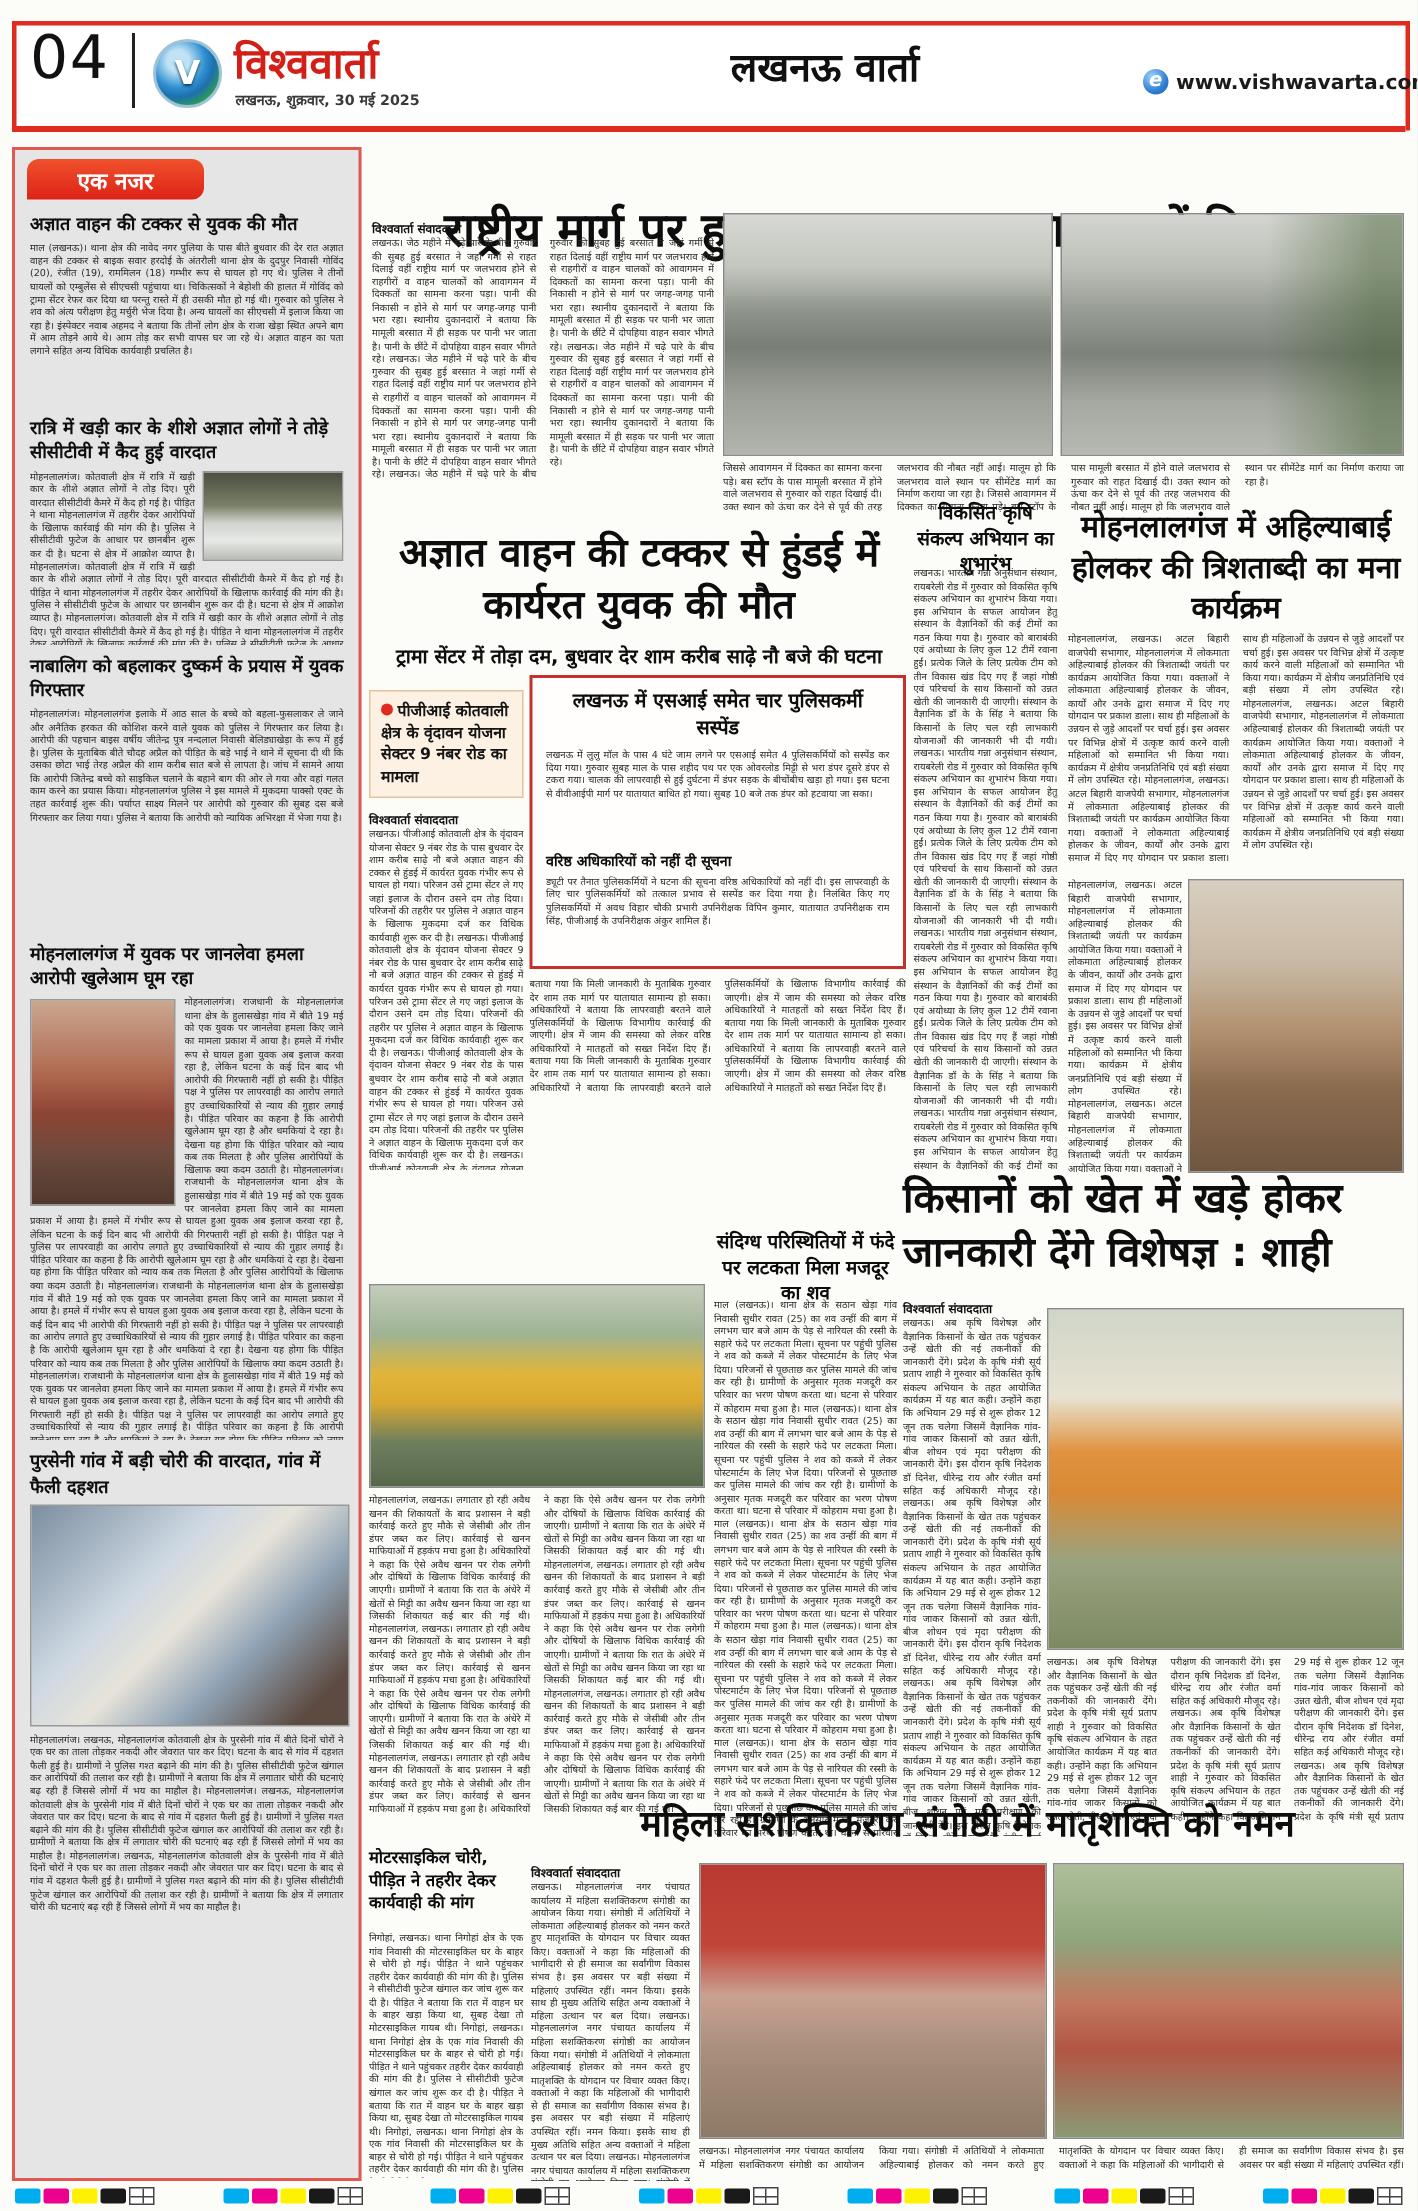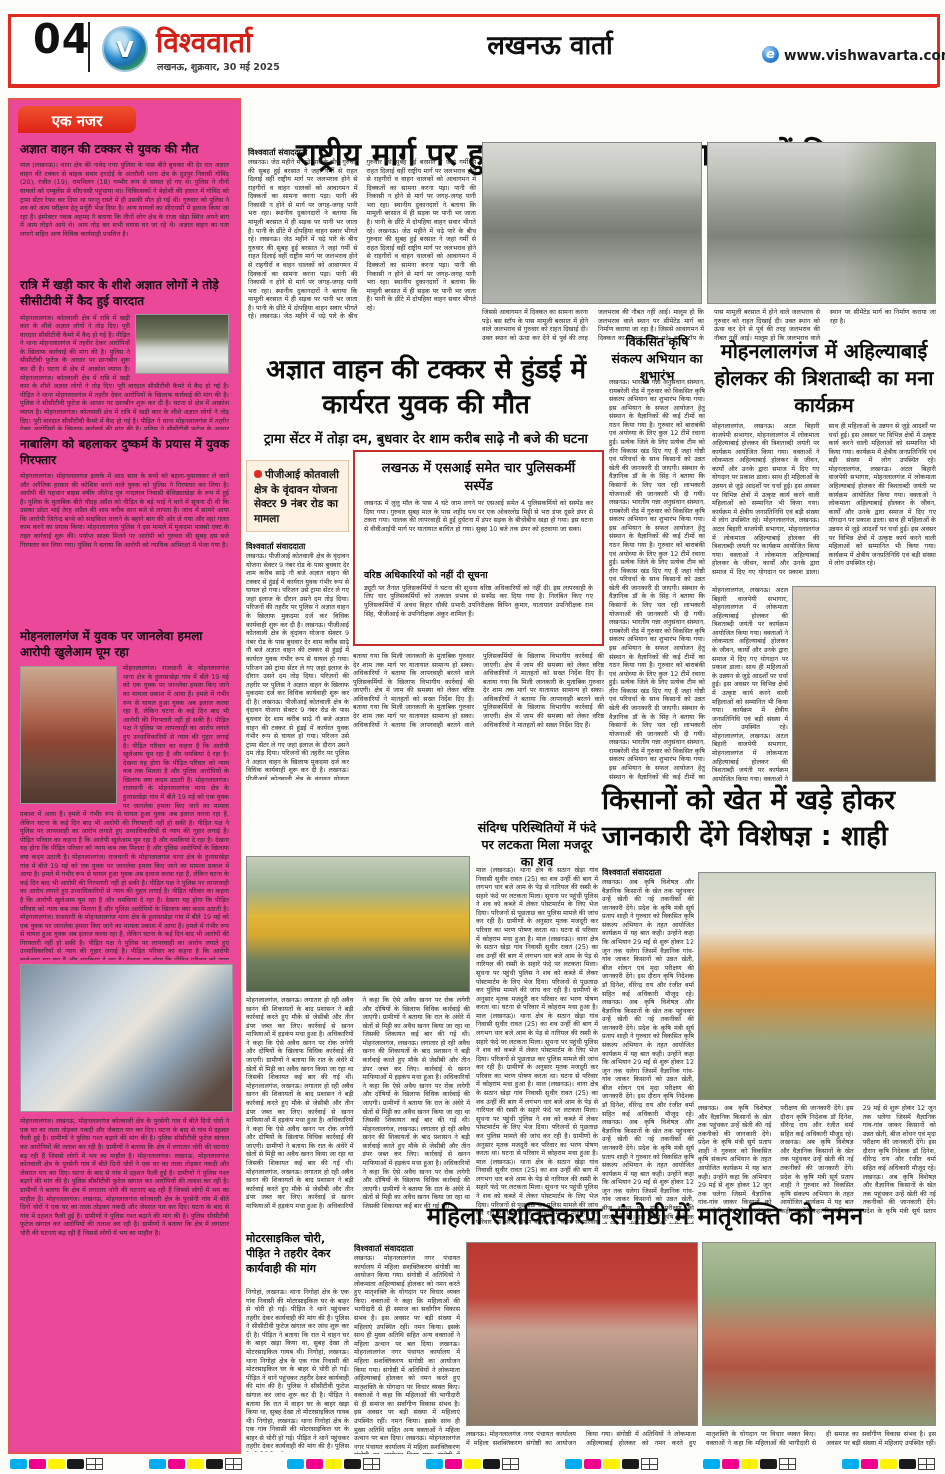--- a/index.html
+++ b/index.html
@@ -2,34 +2,34 @@
 <html><head>
 <meta charset="utf-8">
 <style>
   html,body{margin:0;padding:0;background:#e9e9e6;}
   #canvas{position:relative;width:945px;height:1474px;background:#fcfcf9;overflow:hidden;
           font-family:"DejaVu Sans", sans-serif;color:#1c1c1c;}
   .abs{position:absolute;}
   
   .header-box{left:8px;top:14px;width:926px;height:70px;border:3px solid #e02b20;border-bottom:none;background:#fff;}
   .header-rule{left:8px;top:84px;width:929px;height:4px;background:#e02b20;}
-  .page-num{left:20px;top:16px;font-size:40px;font-weight:bold;color:#111;letter-spacing:1px;margin-left:13px;}
+  .page-num{left:20px;top:16px;font-size:40px;font-weight:normal;color:#111;letter-spacing:1px;}
   .pn-divider{left:88px;top:22px;width:2px;height:50px;background:#222;}
   .logo{left:102px;top:26px;width:42px;height:42px;border-radius:50%;
         background:radial-gradient(circle at 35% 30%,#bfe3f5 0 18%,#2f8fd0 45%,#1d6fae 60%,#2e9b55 78%,#14608f 100%);
         border:2px solid #9ec2d8;display:flex;align-items:center;justify-content:center;
         color:#fff;font-weight:bold;font-size:22px;text-shadow:0 1px 2px #0a3d5e;}
   .paper-name{left:156px;top:22px;font-size:28px;font-weight:bold;color:#d21f17;}
   .edition-line{left:157px;top:60px;font-size:9.5px;color:#3a3a3a;font-weight:bold;}
   .section-title{left:420px;top:26px;width:260px;text-align:center;font-size:26px;font-weight:bold;color:#101010;}
   .website{left:762px;top:46px;font-size:13.5px;font-weight:bold;color:#1b1b1b;display:flex;align-items:center;gap:5px;}
   .ie-icon{width:17px;height:17px;border-radius:50%;color:#fff;font-size:13px;line-height:16px;text-align:center;
            background:radial-gradient(circle at 35% 30%,#9fd4f7,#2f7fd4 60%,#1a5fb0);font-style:italic;font-weight:bold;}
   
-  .sidebar{left:8px;top:98px;width:233px;height:1356px;border:2px solid #e0584f;background:#ec4899;
+  .sidebar{left:8px;top:98px;width:233px;height:1356px;border:2px solid #e0584f;background:#e5e5e5;
            box-sizing:border-box;padding:8px 10px;overflow:hidden;}
   .sb-pill{width:118px;height:27px;background:linear-gradient(180deg,#f0512c,#dd2317);border-radius:8px 8px 8px 0;
            color:#fff;font-weight:bold;font-size:15px;display:flex;align-items:center;justify-content:center;margin:-2px 0 8px -2px;}
   .sb-h{font-size:12px;font-weight:bold;line-height:1.35;color:#0e0e0e;margin:6px 0 4px;}
   .bt{font-size:6.4px;line-height:1.34;text-align:justify;color:#2b2b2b;overflow:hidden;}
   .sb-b1{height:110px;}
   .sb-b2{height:116px;}
   .sb-b3{height:150px;}
   .sb-b4{height:296px;}
   .sb-b5{height:222px;}
@@ -104,20 +104,21 @@
 
     <div class="sb-h">नाबालिग को बहलाकर दुष्कर्म के प्रयास में युवक गिरफ्तार</div>
     <div class="bt sb-b3">मोहनलालगंज। मोहनलालगंज इलाके में आठ साल के बच्चे को बहला-फुसलाकर ले जाने और अनैतिक हरकत की कोशिश करने वाले युवक को पुलिस ने गिरफ्तार कर लिया है। आरोपी की पहचान बाइस वर्षीय जीतेन्द्र पुत्र नन्दलाल निवासी बेलिड्याखेड़ा के रूप में हुई है। पुलिस के मुताबिक बीते चौदह अप्रैल को पीड़ित के बड़े भाई ने थाने में सूचना दी थी कि उसका छोटा भाई तेरह अप्रैल की शाम करीब सात बजे से लापता है। जांच में सामने आया कि आरोपी जितेन्द्र बच्चे को साइकिल चलाने के बहाने बाग की ओर ले गया और वहां गलत काम करने का प्रयास किया। मोहनलालगंज पुलिस ने इस मामले में मुकदमा पाक्सो एक्ट के तहत कार्रवाई शुरू की। पर्याप्त साक्ष्य मिलने पर आरोपी को गुरुवार की सुबह दस बजे गिरफ्तार कर लिया गया। पुलिस ने बताया कि आरोपी को न्यायिक अभिरक्षा में भेजा गया है।</div>
 
     <div class="sb-h">मोहनलालगंज में युवक पर जानलेवा हमला आरोपी खुलेआम घूम रहा</div>
     <div class="bt sb-b4">
       <span class="sb-photo-injury" style="display:block"></span>
       <span>मोहनलालगंज। राजधानी के मोहनलालगंज थाना क्षेत्र के हुलासखेड़ा गांव में बीते 19 मई को एक युवक पर जानलेवा हमला किए जाने का मामला प्रकाश में आया है। हमले में गंभीर रूप से घायल हुआ युवक अब इलाज करवा रहा है, लेकिन घटना के कई दिन बाद भी आरोपी की गिरफ्तारी नहीं हो सकी है। पीड़ित पक्ष ने पुलिस पर लापरवाही का आरोप लगाते हुए उच्चाधिकारियों से न्याय की गुहार लगाई है। पीड़ित परिवार का कहना है कि आरोपी खुलेआम घूम रहा है और धमकियां दे रहा है। देखना यह होगा कि पीड़ित परिवार को न्याय कब तक मिलता है और पुलिस आरोपियों के खिलाफ क्या कदम उठाती है। मोहनलालगंज। राजधानी के मोहनलालगंज थाना क्षेत्र के हुलासखेड़ा गांव में बीते 19 मई को एक युवक पर जानलेवा हमला किए जाने का मामला प्रकाश में आया है। हमले में गंभीर रूप से घायल हुआ युवक अब इलाज करवा रहा है, लेकिन घटना के कई दिन बाद भी आरोपी की गिरफ्तारी नहीं हो सकी है। पीड़ित पक्ष ने पुलिस पर लापरवाही का आरोप लगाते हुए उच्चाधिकारियों से न्याय की गुहार लगाई है। पीड़ित परिवार का कहना है कि आरोपी खुलेआम घूम रहा है और धमकियां दे रहा है। देखना यह होगा कि पीड़ित परिवार को न्याय कब तक मिलता है और पुलिस आरोपियों के खिलाफ क्या कदम उठाती है। मोहनलालगंज। राजधानी के मोहनलालगंज थाना क्षेत्र के हुलासखेड़ा गांव में बीते 19 मई को एक युवक पर जानलेवा हमला किए जाने का मामला प्रकाश में आया है। हमले में गंभीर रूप से घायल हुआ युवक अब इलाज करवा रहा है, लेकिन घटना के कई दिन बाद भी आरोपी की गिरफ्तारी नहीं हो सकी है। पीड़ित पक्ष ने पुलिस पर लापरवाही का आरोप लगाते हुए उच्चाधिकारियों से न्याय की गुहार लगाई है। पीड़ित परिवार का कहना है कि आरोपी खुलेआम घूम रहा है और धमकियां दे रहा है। देखना यह होगा कि पीड़ित परिवार को न्याय कब तक मिलता है और पुलिस आरोपियों के खिलाफ क्या कदम उठाती है। मोहनलालगंज। राजधानी के मोहनलालगंज थाना क्षेत्र के हुलासखेड़ा गांव में बीते 19 मई को एक युवक पर जानलेवा हमला किए जाने का मामला प्रकाश में आया है। हमले में गंभीर रूप से घायल हुआ युवक अब इलाज करवा रहा है, लेकिन घटना के कई दिन बाद भी आरोपी की गिरफ्तारी नहीं हो सकी है। पीड़ित पक्ष ने पुलिस पर लापरवाही का आरोप लगाते हुए उच्चाधिकारियों से न्याय की गुहार लगाई है। पीड़ित परिवार का कहना है कि आरोपी खुलेआम घूम रहा है और धमकियां दे रहा है। देखना यह होगा कि पीड़ित परिवार को न्याय कब तक मिलता है और पुलिस आरोपियों के खिलाफ क्या कदम उठाती है।</span>
     </div>
 
+    <div class="sb-h">पुरसेनी गांव में बड़ी चोरी की वारदात, गांव में फैली दहशत</div>
     <div class="sb-photo-theft"></div>
     <div class="bt sb-b5">मोहनलालगंज। लखनऊ, मोहनलालगंज कोतवाली क्षेत्र के पुरसेनी गांव में बीते दिनों चोरों ने एक घर का ताला तोड़कर नकदी और जेवरात पार कर दिए। घटना के बाद से गांव में दहशत फैली हुई है। ग्रामीणों ने पुलिस गश्त बढ़ाने की मांग की है। पुलिस सीसीटीवी फुटेज खंगाल कर आरोपियों की तलाश कर रही है। ग्रामीणों ने बताया कि क्षेत्र में लगातार चोरी की घटनाएं बढ़ रही हैं जिससे लोगों में भय का माहौल है। मोहनलालगंज। लखनऊ, मोहनलालगंज कोतवाली क्षेत्र के पुरसेनी गांव में बीते दिनों चोरों ने एक घर का ताला तोड़कर नकदी और जेवरात पार कर दिए। घटना के बाद से गांव में दहशत फैली हुई है। ग्रामीणों ने पुलिस गश्त बढ़ाने की मांग की है। पुलिस सीसीटीवी फुटेज खंगाल कर आरोपियों की तलाश कर रही है। ग्रामीणों ने बताया कि क्षेत्र में लगातार चोरी की घटनाएं बढ़ रही हैं जिससे लोगों में भय का माहौल है। मोहनलालगंज। लखनऊ, मोहनलालगंज कोतवाली क्षेत्र के पुरसेनी गांव में बीते दिनों चोरों ने एक घर का ताला तोड़कर नकदी और जेवरात पार कर दिए। घटना के बाद से गांव में दहशत फैली हुई है। ग्रामीणों ने पुलिस गश्त बढ़ाने की मांग की है। पुलिस सीसीटीवी फुटेज खंगाल कर आरोपियों की तलाश कर रही है। ग्रामीणों ने बताया कि क्षेत्र में लगातार चोरी की घटनाएं बढ़ रही हैं जिससे लोगों में भय का माहौल है।</div>
   </div>
 
   <div class="abs hl center" style="left:246px;top:96px;width:690px;font-size:31px;margin-top:38px;">राष्ट्रीय मार्ग पर हुआ जलभराव, आवागमन में दिक्कत</div>
   <div class="abs byline" style="left:248px;top:146px;">विश्ववार्ता संवाददाता</div>
   <div class="abs bt cols2" style="left:248px;top:158px;width:228px;height:188px;">लखनऊ। जेठ महीने में चढ़े पारे के बीच गुरुवार की सुबह हुई बरसात ने जहां गर्मी से राहत दिलाई वहीं राष्ट्रीय मार्ग पर जलभराव होने से राहगीरों व वाहन चालकों को आवागमन में दिक्कतों का सामना करना पड़ा। पानी की निकासी न होने से मार्ग पर जगह-जगह पानी भरा रहा। स्थानीय दुकानदारों ने बताया कि मामूली बरसात में ही सड़क पर पानी भर जाता है। पानी के छींटे में दोपहिया वाहन सवार भीगते रहे। लखनऊ। जेठ महीने में चढ़े पारे के बीच गुरुवार की सुबह हुई बरसात ने जहां गर्मी से राहत दिलाई वहीं राष्ट्रीय मार्ग पर जलभराव होने से राहगीरों व वाहन चालकों को आवागमन में दिक्कतों का सामना करना पड़ा। पानी की निकासी न होने से मार्ग पर जगह-जगह पानी भरा रहा। स्थानीय दुकानदारों ने बताया कि मामूली बरसात में ही सड़क पर पानी भर जाता है। पानी के छींटे में दोपहिया वाहन सवार भीगते रहे। लखनऊ। जेठ महीने में चढ़े पारे के बीच गुरुवार की सुबह हुई बरसात ने जहां गर्मी से राहत दिलाई वहीं राष्ट्रीय मार्ग पर जलभराव होने से राहगीरों व वाहन चालकों को आवागमन में दिक्कतों का सामना करना पड़ा। पानी की निकासी न होने से मार्ग पर जगह-जगह पानी भरा रहा। स्थानीय दुकानदारों ने बताया कि मामूली बरसात में ही सड़क पर पानी भर जाता है। पानी के छींटे में दोपहिया वाहन सवार भीगते रहे। लखनऊ। जेठ महीने में चढ़े पारे के बीच गुरुवार की सुबह हुई बरसात ने जहां गर्मी से राहत दिलाई वहीं राष्ट्रीय मार्ग पर जलभराव होने से राहगीरों व वाहन चालकों को आवागमन में दिक्कतों का सामना करना पड़ा। पानी की निकासी न होने से मार्ग पर जगह-जगह पानी भरा रहा। स्थानीय दुकानदारों ने बताया कि मामूली बरसात में ही सड़क पर पानी भर जाता है। पानी के छींटे में दोपहिया वाहन सवार भीगते रहे।</div>
   <div class="abs ph ph-flood1" style="left:482px;top:142px;width:220px;height:162px;"></div>
   <div class="abs ph ph-flood2" style="left:707px;top:142px;width:229px;height:162px;"></div>
   <div class="abs bt cols4" style="left:482px;top:308px;width:454px;height:38px;">जिससे आवागमन में दिक्कत का सामना करना पड़े। बस स्टॉप के पास मामूली बरसात में होने वाले जलभराव से गुरुवार को राहत दिखाई दी। उक्त स्थान को ऊंचा कर देने से पूर्व की तरह जलभराव की नौबत नहीं आई। मालूम हो कि जलभराव वाले स्थान पर सीमेंटेड मार्ग का निर्माण कराया जा रहा है। जिससे आवागमन में दिक्कत का सामना करना पड़े। बस स्टॉप के पास मामूली बरसात में होने वाले जलभराव से गुरुवार को राहत दिखाई दी। उक्त स्थान को ऊंचा कर देने से पूर्व की तरह जलभराव की नौबत नहीं आई। मालूम हो कि जलभराव वाले स्थान पर सीमेंटेड मार्ग का निर्माण कराया जा रहा है।</div>

